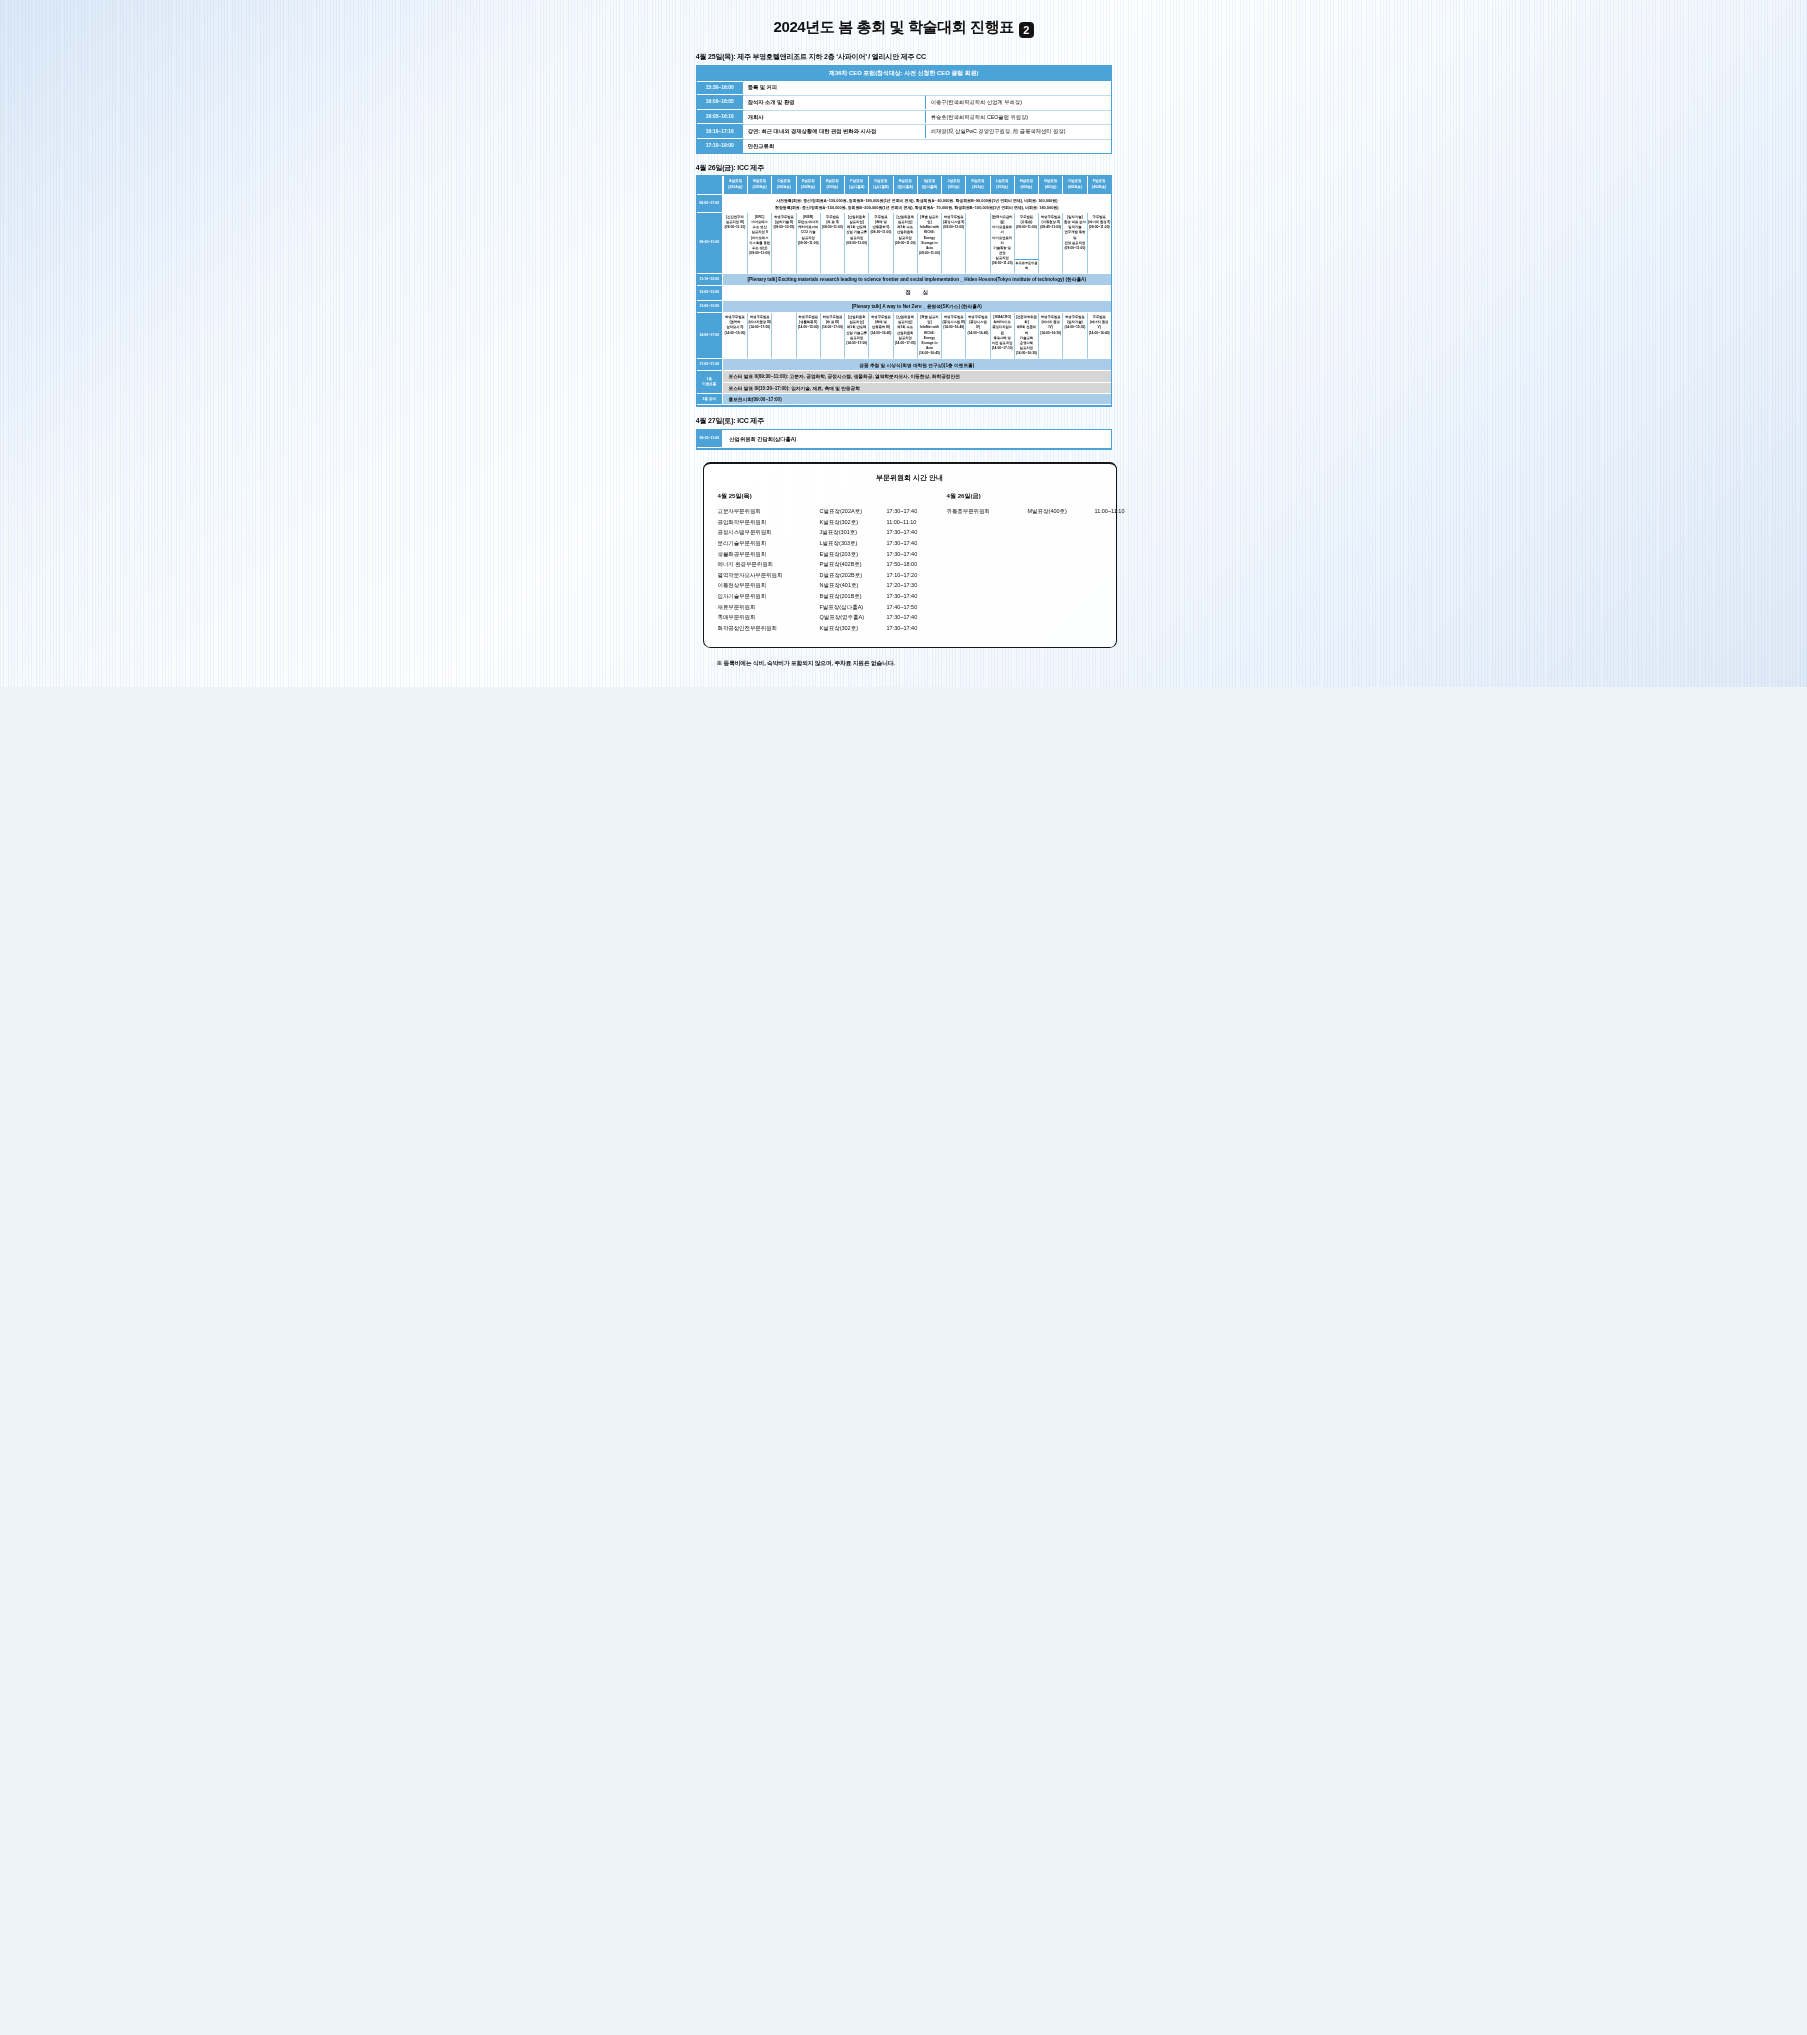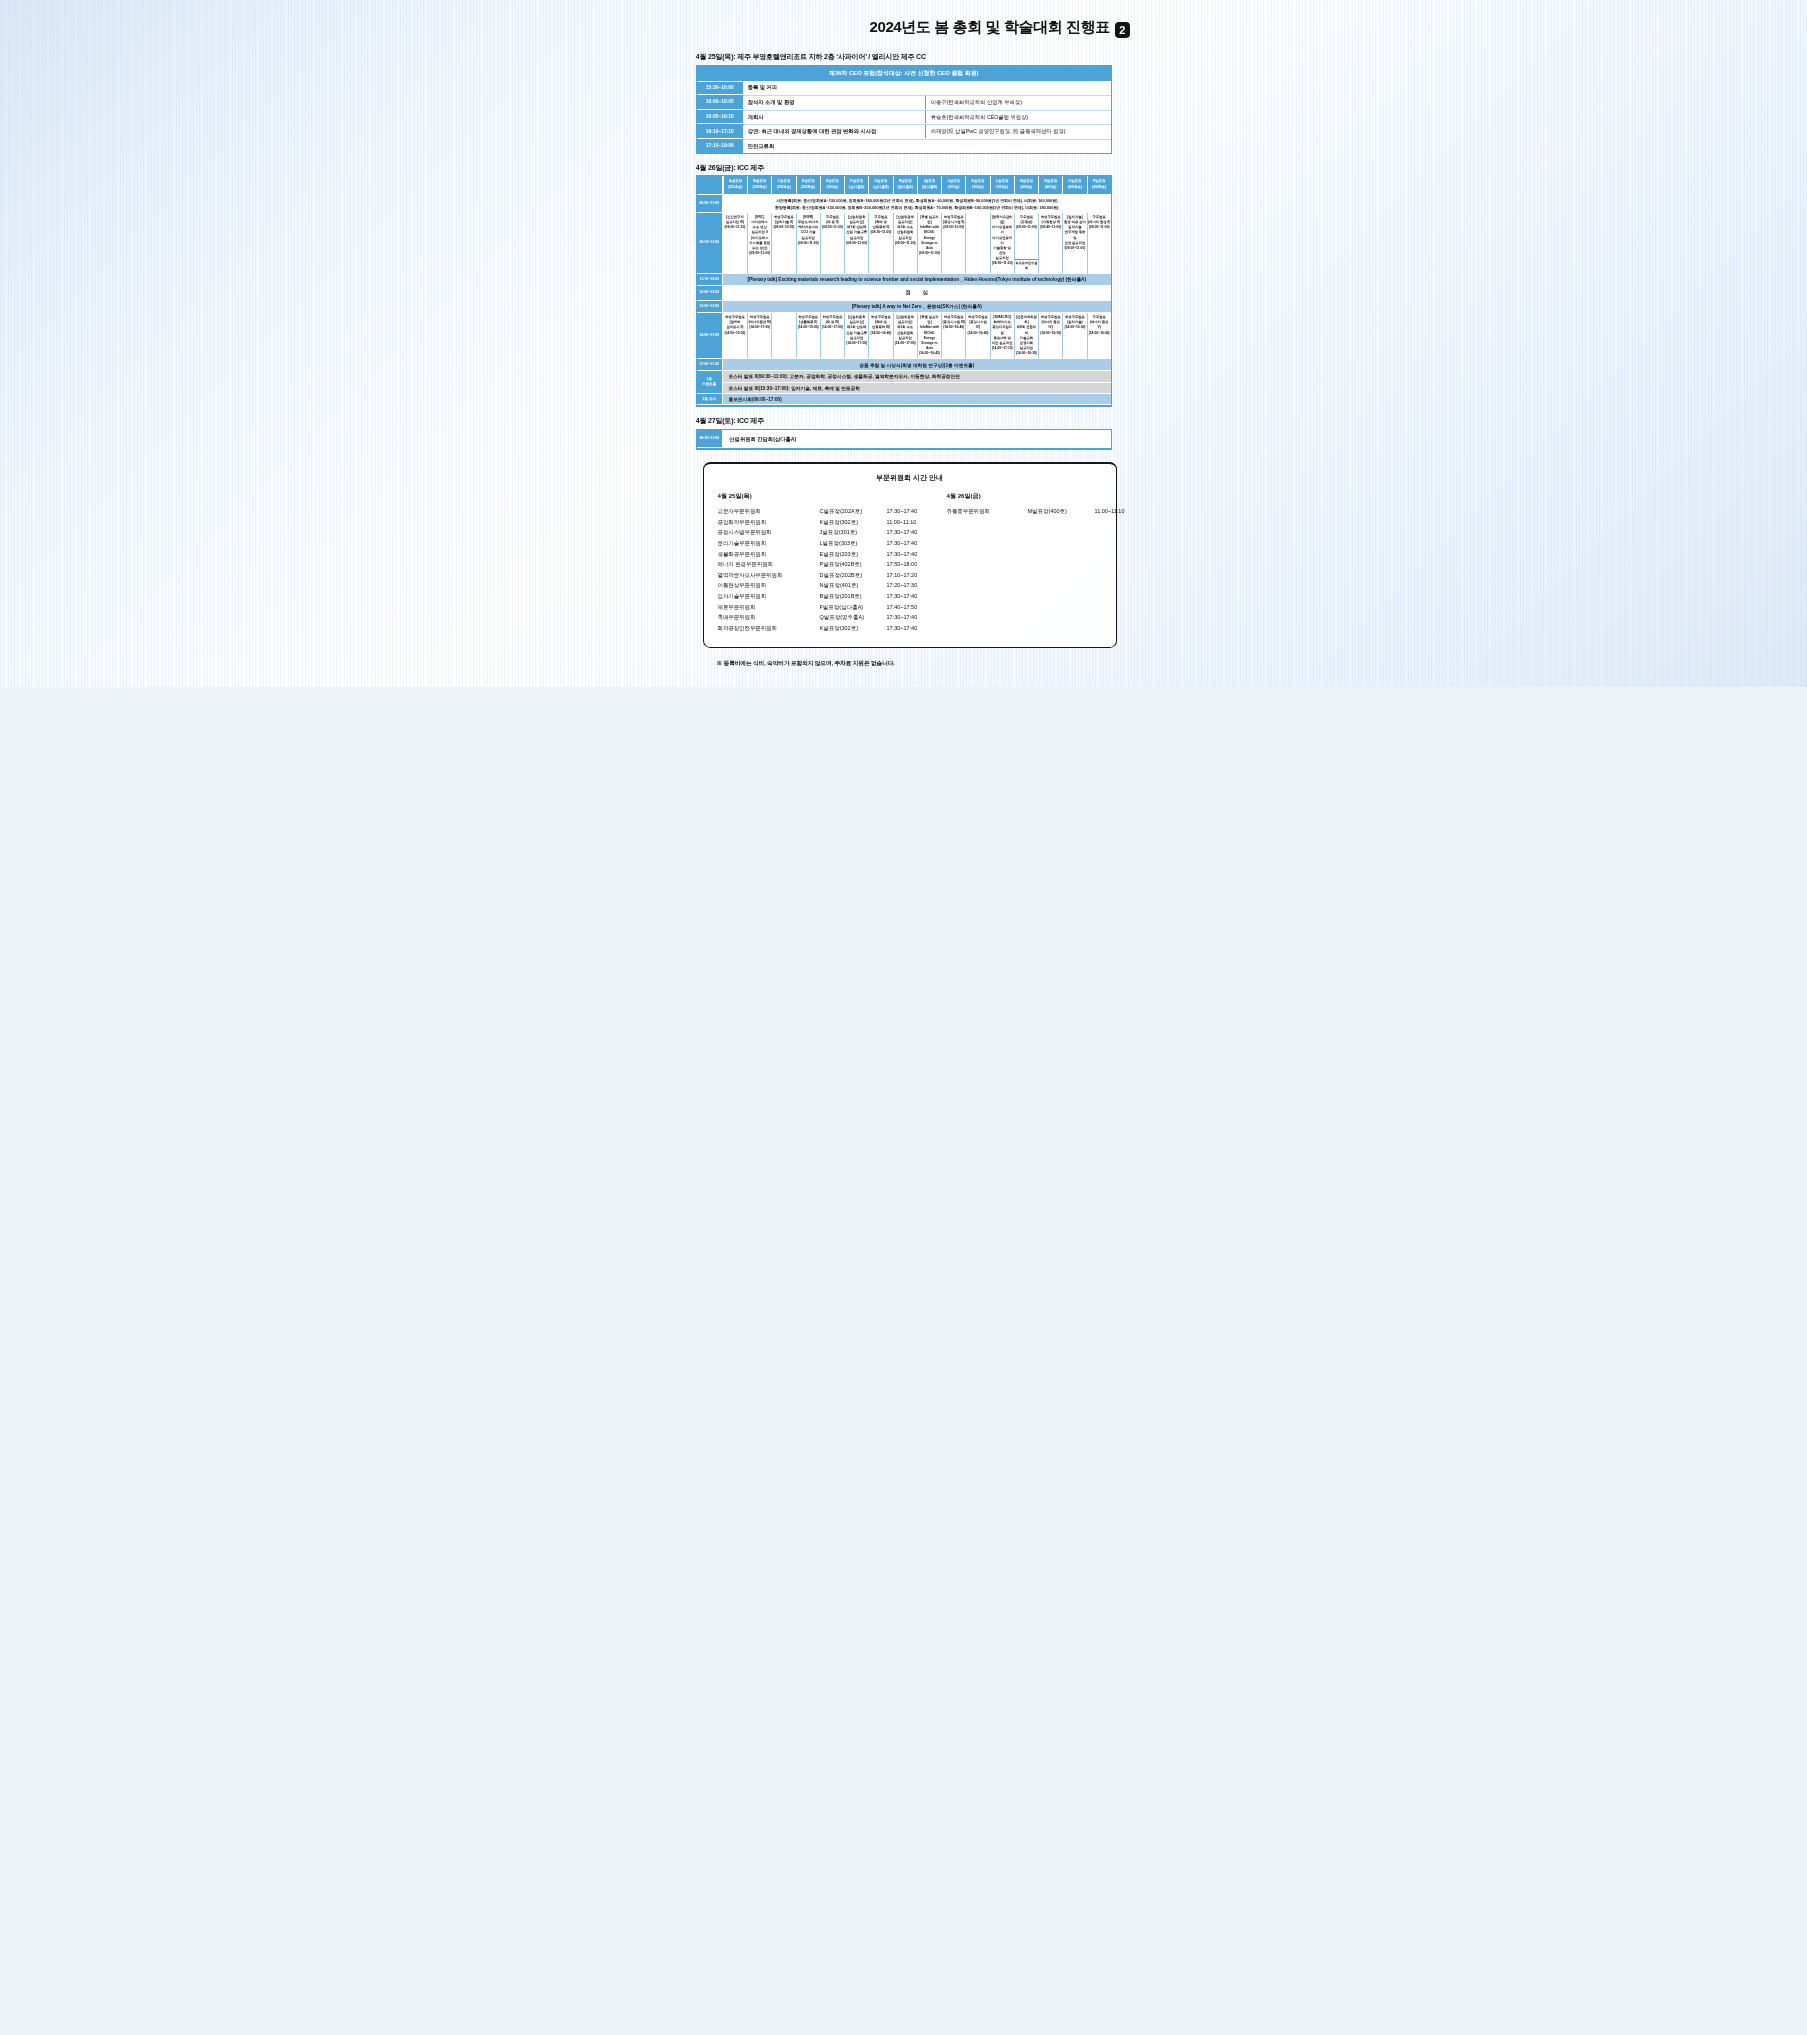--- a/index.html
+++ b/index.html
@@ -7,21 +7,21 @@
   body {
     font-family: "Liberation Sans", sans-serif;
     background-image:
       repeating-linear-gradient(90deg, rgba(170,200,235,0.18) 0 0.8px, rgba(255,255,255,0) 0.8px 2.8px),
       linear-gradient(135deg, #dbe8f7 0%, #f4f8fd 22%, #ffffff 45%, #f2f7fd 70%, #dfeaf7 100%);
     color: #111;
   }
   .page { width: 452px; margin: 0 auto; padding: 18px 0 19px; position: relative; }
 
   
-  h1 { text-align: right; font-size: 15px; font-weight: 800; letter-spacing: -0.4px; margin-bottom: 14px; }
+  h1 { text-align: center; font-size: 15px; font-weight: 800; letter-spacing: -0.4px; margin-bottom: 14px; }
   .badge {
     display: inline-flex; align-items: center; justify-content: center;
     width: 14.7px; height: 16.3px; margin-left: 4.9px; vertical-align: -2px;
     background: #141414; color: #fff; border-radius: 4.1px; font-size: 11px; font-weight: 800;
   }
 
   .sec-head { font-size: 7px; font-weight: 800; margin: 9px 0 2.8px 18.3px; letter-spacing: -0.2px; }
 
   
   .t1 { width: 416px; margin-left: 18.3px; border: 0.8px solid #4ba3d8; background: #fff; }

